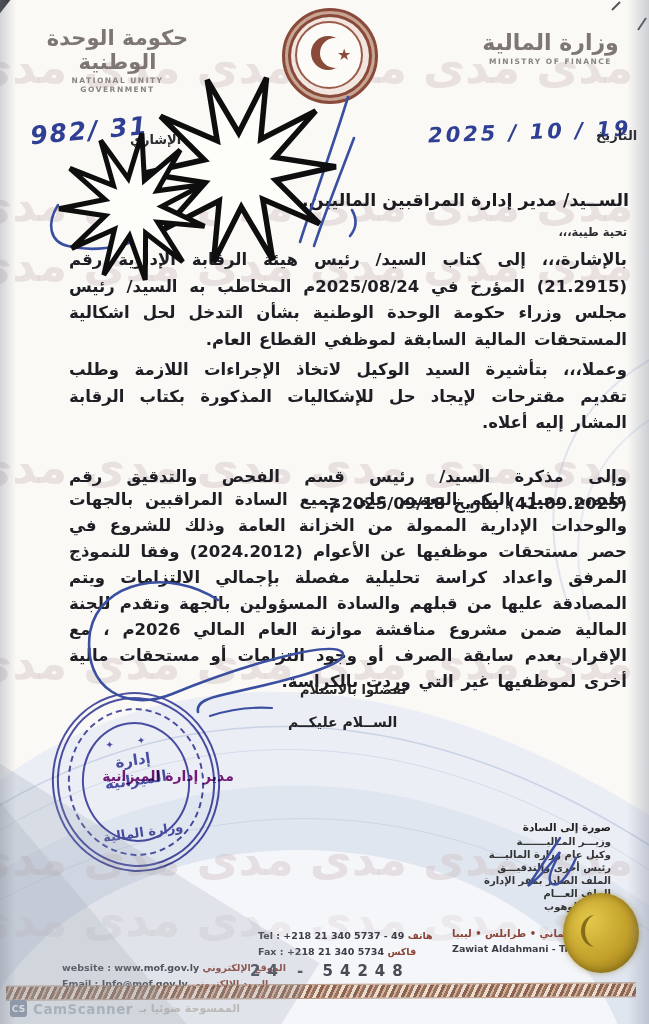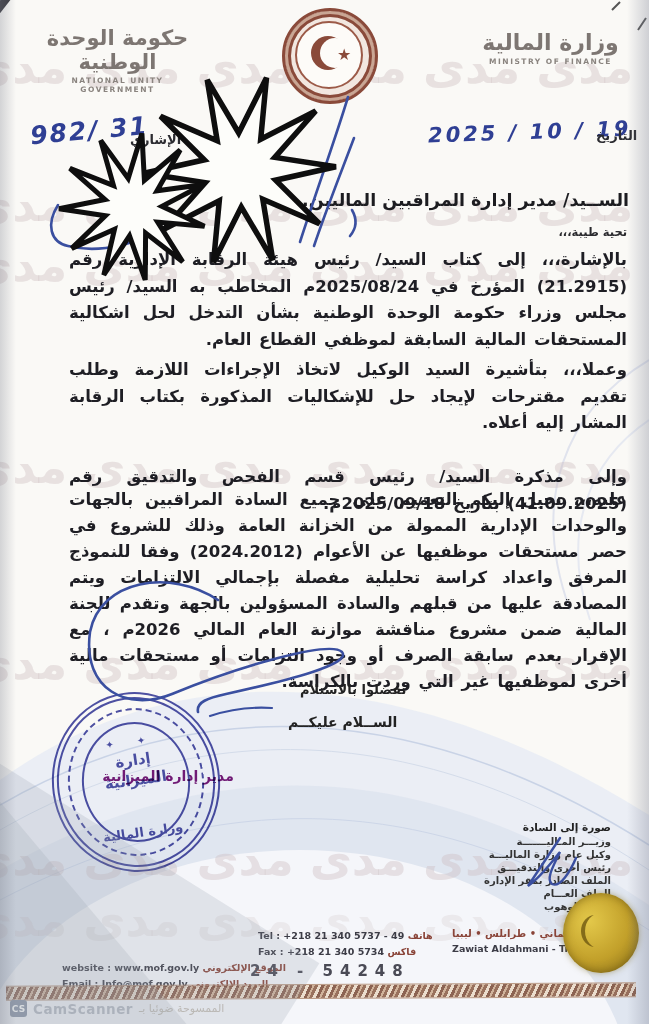--- a/index.html
+++ b/index.html
@@ -73,21 +73,21 @@
   .fc3 .ar{color:#8a4438;font-size:10px;}
   .serial{position:absolute;left:250px;top:40px;font-size:15px;letter-spacing:7px;
           color:#4a4a55;font-weight:bold;}
   .ornament{position:absolute;left:6px;top:62px;width:630px;height:13px;opacity:.85;
      background:repeating-linear-gradient(115deg,#7a4a35 0 3px,#caa88b 3px 5px,#8a5a42 5px 8px,#ead9c6 8px 11px);
      border-top:1px solid #b08a70;border-bottom:1px solid #b08a70;transform:rotate(-.3deg);}
   .camline{position:absolute;left:10px;top:78px;display:flex;align-items:center;gap:6px;z-index:8;}
   .cs-box{width:17px;height:17px;border-radius:3px;background:#8d97a8;color:#fff;
           font-size:9px;font-weight:bold;display:flex;align-items:center;justify-content:center;}
   .cs-brand{font-size:13.5px;color:#b9bdc6;font-weight:bold;letter-spacing:.5px;}
-  .cs-ar{font-size:11px;color:#c6c0b8;font-weight:normal;}
+  .cs-ar{font-size:11px;color:#c6c0b8;font-weight:bold;}
   
   .gold-seal{position:absolute;left:563px;top:893px;width:76px;height:80px;border-radius:50%;z-index:6;
      background:radial-gradient(circle at 35% 35%, #e3c84a, #c2a02a 55%, #8f751b 95%);
      box-shadow:0 0 6px rgba(120,100,20,.5), inset 0 0 10px rgba(90,70,10,.6);}
   .gold-seal::after{content:"";position:absolute;left:22px;top:20px;width:32px;height:36px;border-radius:50%;
      box-shadow:-6px 0 0 -2px rgba(110,88,16,.8);}
   
   .overlay{position:absolute;left:0;top:0;z-index:6;pointer-events:none;}
   .bgsvg{position:absolute;left:0;top:0;z-index:0;pointer-events:none;}
   

